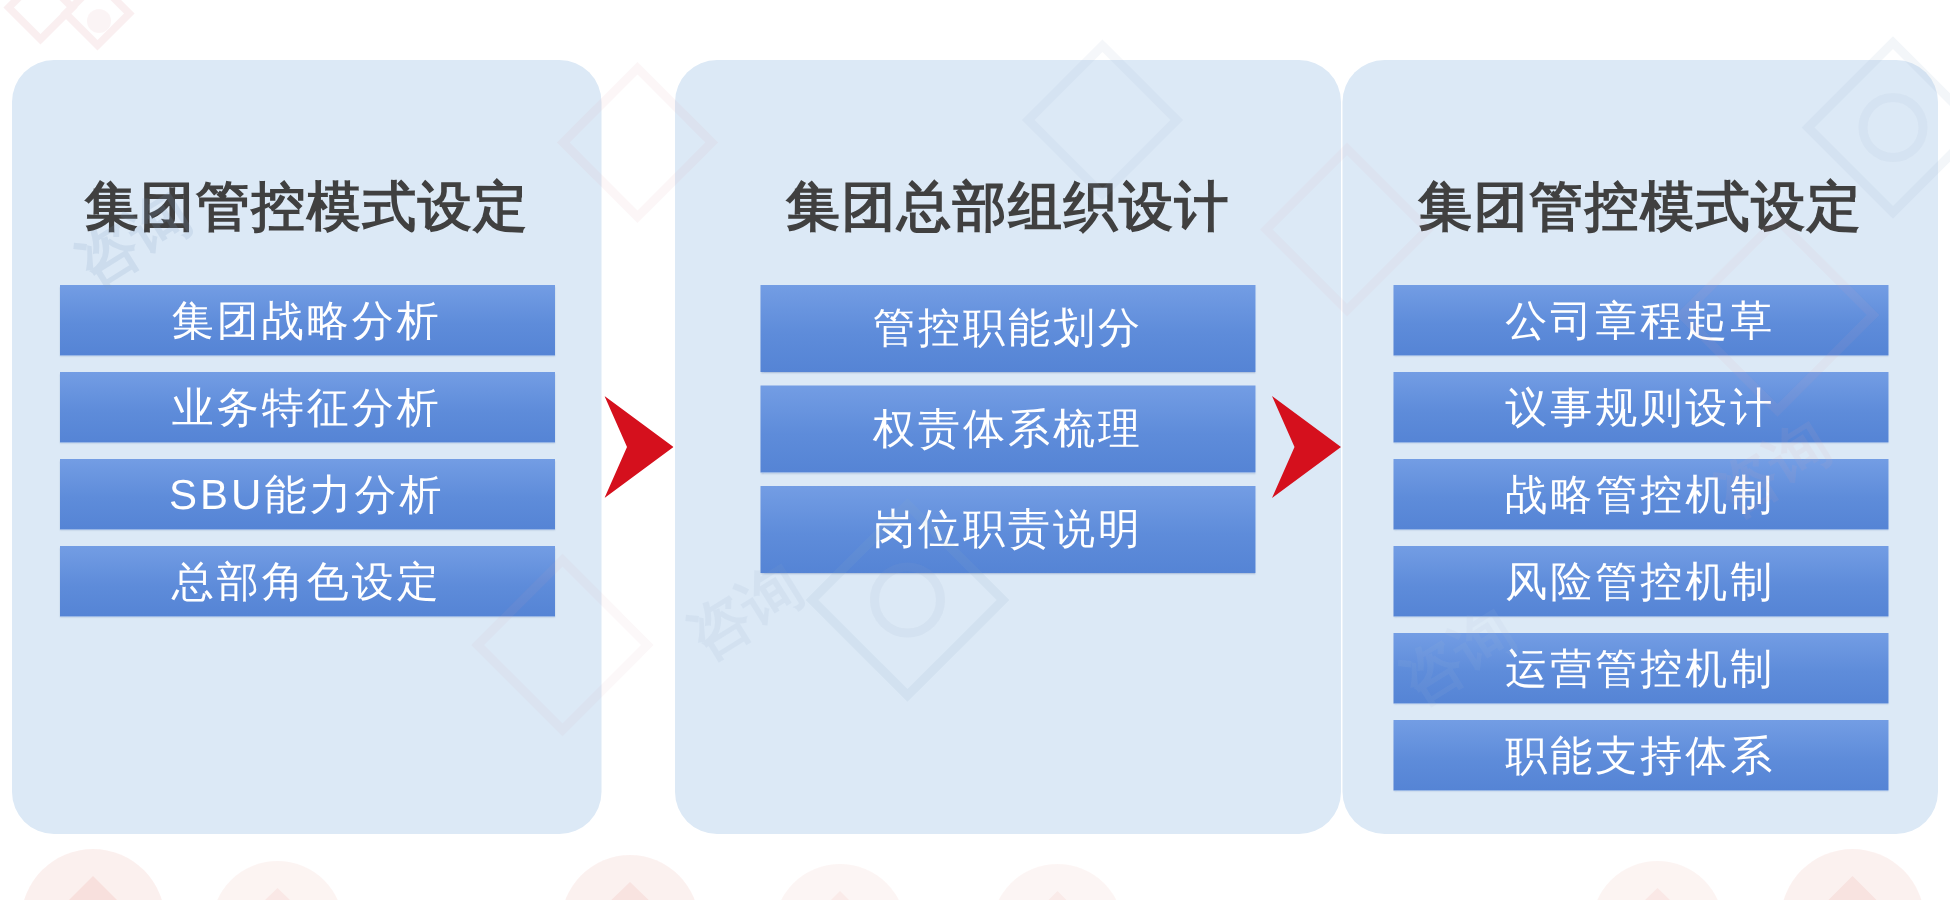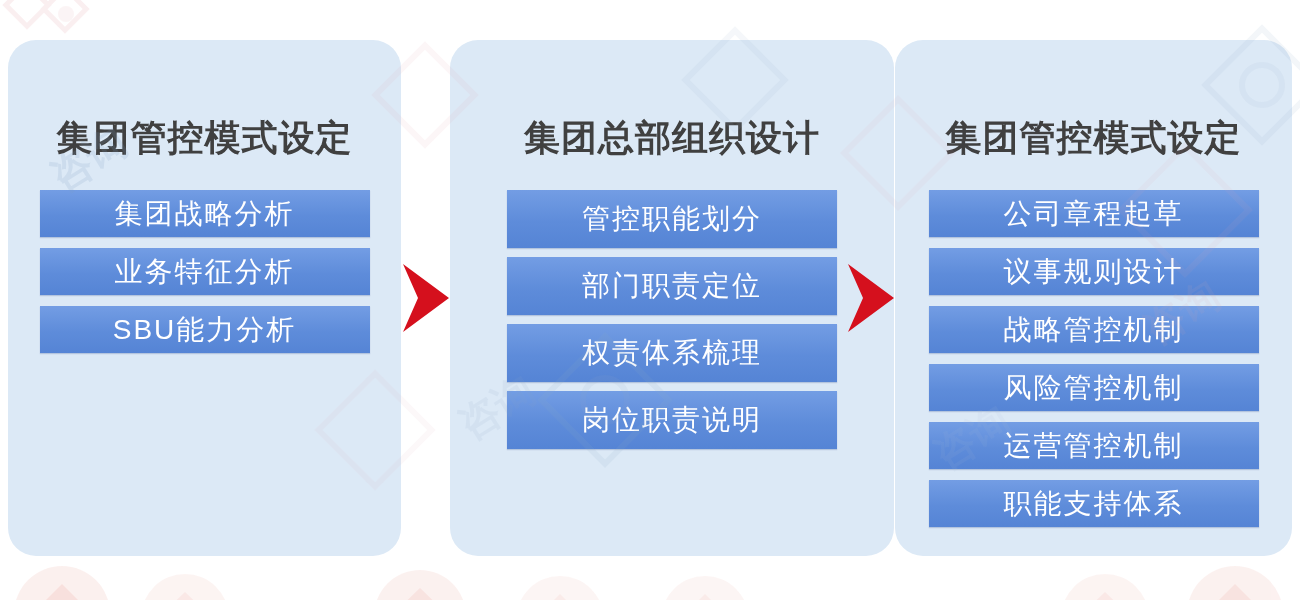--- a/index.html
+++ b/index.html
@@ -43,28 +43,28 @@
 </style>
 </head>
 <body>
 
 <div class="panel c6" id="panel-0">
   <div class="panel-title">集团管控模式设定</div>
   <div class="items">
       <div class="item">集团战略分析</div>
       <div class="item">业务特征分析</div>
       <div class="item">SBU能力分析</div>
+      <div class="item">总部角色设定</div>
     </div>
 </div>
 
 <div class="panel c5" id="panel-1">
   <div class="panel-title">集团总部组织设计</div>
   <div class="items">
       <div class="item">管控职能划分</div>
-      <div class="item">部门职责定位</div>
       <div class="item">权责体系梳理</div>
       <div class="item">岗位职责说明</div>
     </div>
 </div>
 
 <div class="panel c6" id="panel-2">
   <div class="panel-title">集团管控模式设定</div>
   <div class="items">
       <div class="item">公司章程起草</div>
       <div class="item">议事规则设计</div>

